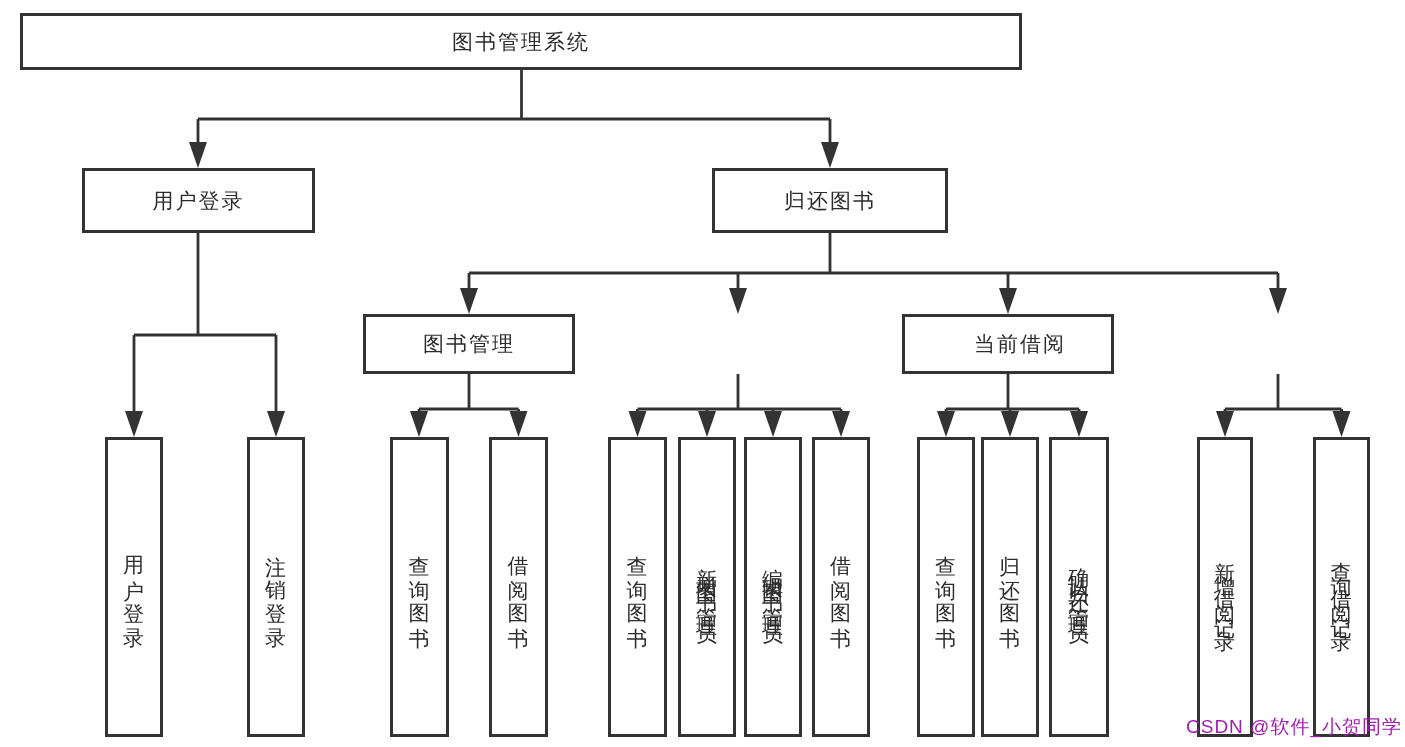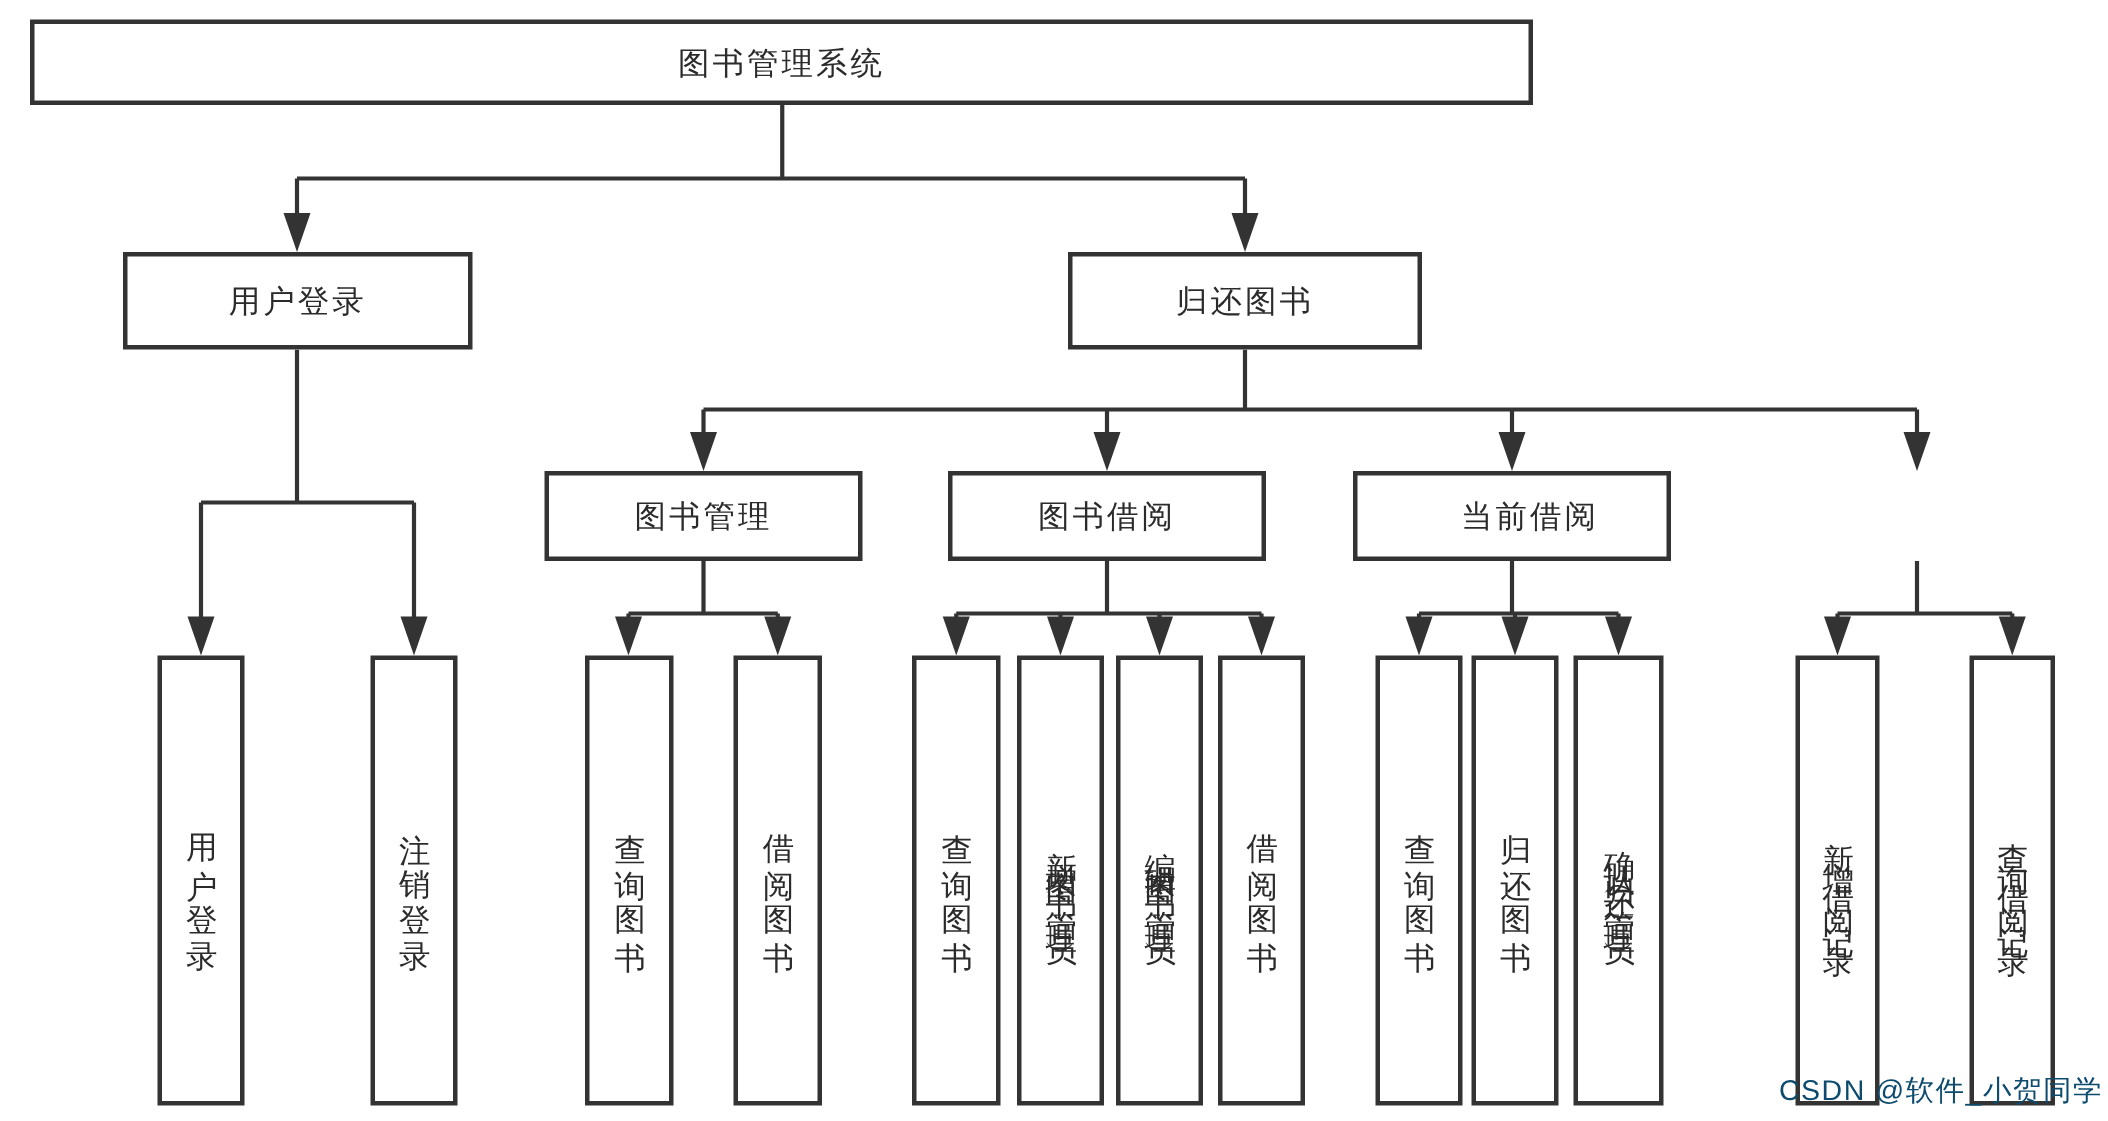--- a/index.html
+++ b/index.html
@@ -37,21 +37,21 @@
     white-space: nowrap;
   }
   .ls4 { letter-spacing: 24px; }
   .ls6 { letter-spacing: 14px; }
   .ls9 { letter-spacing: 8px; }
   .watermark {
     position: absolute;
     left: 1186px;
     top: 714px;
     font-size: 19px;
-    color: #0c4a6e;
+    color: #a21caf;
     letter-spacing: 1px;
     white-space: nowrap;
     z-index: 5;
   }
 </style>
 </head>
 <body>
 
 <div class="stage">
 
@@ -95,23 +95,20 @@
   <div class="node hnode" style="left:82px; top:168px; width:233px; height:65px;">
     <span>用户登录</span>
   </div>
   <div class="node hnode" style="left:712px; top:168px; width:236px; height:65px;">
     <span>归还图书</span>
   </div>
 
   <div class="node hnode" style="left:363px; top:314px; width:212px; height:60px;">
     <span>图书管理</span>
   </div>
-  <div class="node hnode" style="left:632px; top:314px; width:212px; height:60px;">
-    <span>图书借阅</span>
-  </div>
   <div class="node hnode" style="left:902px; top:314px; width:212px; height:60px;padding-left:24px;">
     <span>当前借阅</span>
   </div>
 
   <div class="node vnode" style="left:105px; top:437px; width:58px; height:300px;">
     <span class="vtext ls4">用户登录</span>
   </div>
   <div class="node vnode" style="left:247px; top:437px; width:58px; height:300px;">
     <span class="vtext ls4">注销登录</span>
   </div>

